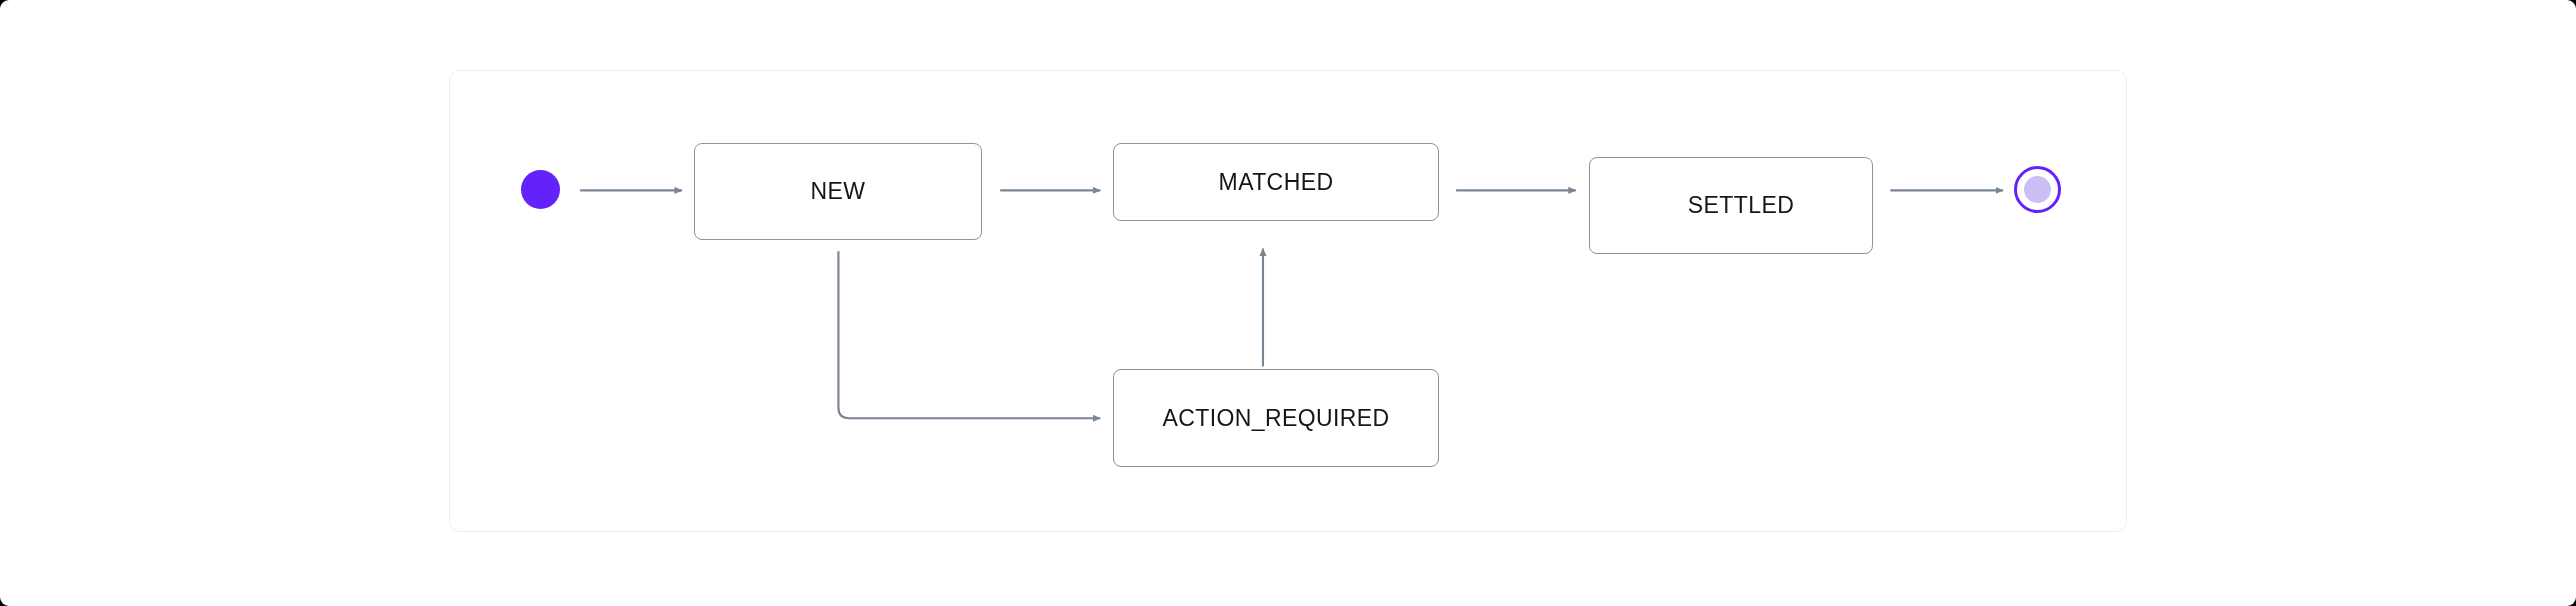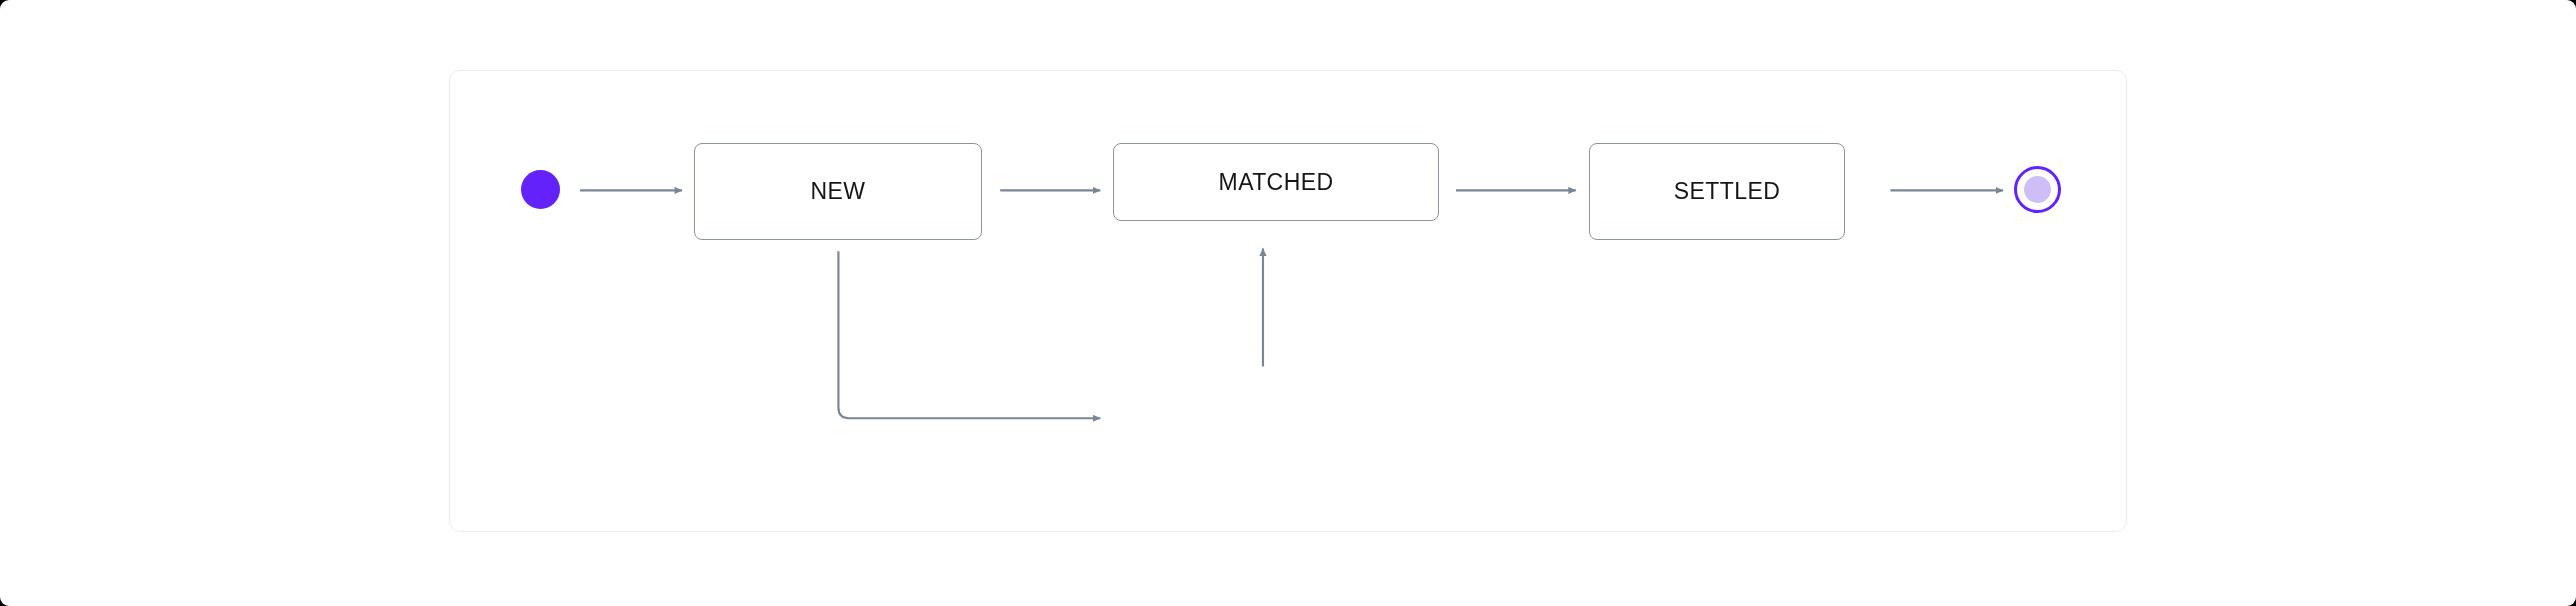--- a/index.html
+++ b/index.html
@@ -60,21 +60,21 @@
     font-family: "Liberation Sans", sans-serif;
     font-size: 23px;
     font-weight: 400;
     color: #141619;
     letter-spacing: 0.4px;
     white-space: nowrap;
   }
 
   #box-new       { left: 694px;  top: 143px; width: 288px; height: 97px; }
   #box-matched   { left: 1113px; top: 143px; width: 326px; height: 78px; }
-  #box-settled   { left: 1589px; top: 143px; width: 256px; height: 97px; padding-left: 20px; }
+  #box-settled   { left: 1589px; top: 157px; width: 284px; height: 97px; padding-left: 20px; }
   #box-action    { left: 1113px; top: 369px; width: 326px; height: 98px; }
 
   #start-node {
     position: absolute;
     left: 521px;
     top: 170px;
     width: 39px;
     height: 39px;
     border-radius: 50%;
     background: #6322fa;
@@ -148,19 +148,22 @@
   </div>
 
   <div class="state-box" id="box-matched">
     <span class="state-label">MATCHED</span>
   </div>
 
   <div class="state-box" id="box-settled">
     <span class="state-label">SETTLED</span>
   </div>
 
+  <div class="state-box" id="box-action">
+    <span class="state-label">ACTION_REQUIRED</span>
+  </div>
 
   <div id="end-node">
     <div id="end-node-core"></div>
   </div>
 
 </div>
 
 
 </body></html>

